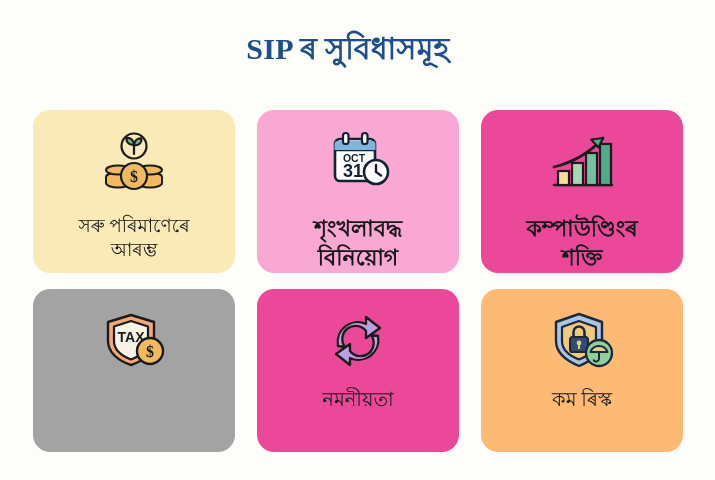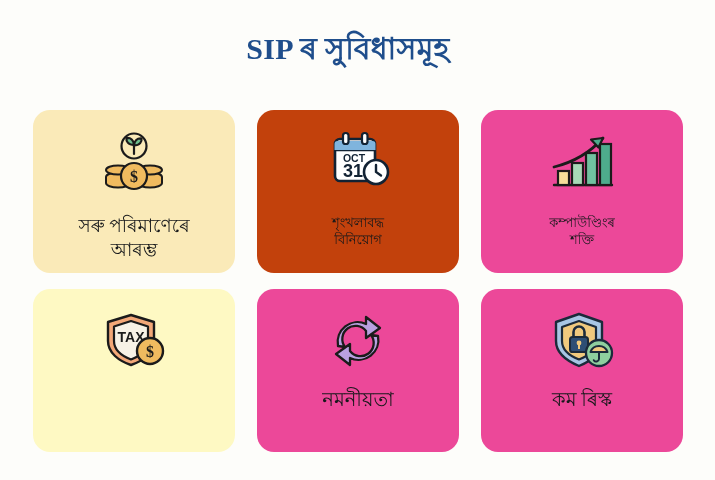--- a/index.html
+++ b/index.html
@@ -61,21 +61,21 @@
     margin-top: 16px;
     text-align: center;
     font-family: "Liberation Serif", "DejaVu Serif", serif;
     font-size: 18.5px;
     line-height: 1.32;
     color: #16181a;
     font-weight: 500;
     padding: 0 10px;
     white-space: pre-line;
   }
-  .card-2 .card-label, .card-3 .card-label { font-size: 13px; }
+  .card-2 .card-label, .card-3 .card-label { font-size: 22px; font-weight: bold; }
   .card-4 .card-label, .card-5 .card-label, .card-6 .card-label {
     font-size: 19.5px;
     margin-top: 10px;
   }
 </style>
 </head>
 <body style="background: rgb(253, 253, 250);">
 
 <div class="page" style="background: rgb(253, 253, 250);">
 
@@ -103,21 +103,21 @@
           <g>
             <circle cx="36" cy="47" r="13" fill="#f0bb5f" stroke="#1b1b1b" stroke-width="2.2"></circle>
             <text x="36" y="53" font-size="16" font-family="'Liberation Serif', serif" font-weight="bold" fill="#1b1b1b" text-anchor="middle">$</text>
           </g>
         </svg>
       </div>
       <div class="card-label">সৰু পৰিমাণেৰে
 আৰম্ভ</div>
     </div>
 
-    <div class="card card-2" style="background:#c2410c">
+    <div class="card card-2" style="background:#f9a8d4">
       <div class="icon-wrap">
         <svg width="72" height="66" viewBox="0 0 72 66">
           <rect x="13" y="10" width="40" height="42" rx="5" fill="#ffffff" stroke="#122233" stroke-width="2.6"></rect>
           <path d="M13 21 h40" stroke="#122233" stroke-width="2.6"></path>
           <path d="M15.5 12 h35 a3 3 0 0 1 3 3 v6 h-41 v-6 a3 3 0 0 1 3 -3 z" fill="#7fb4dd"></path>
           <rect x="21" y="4" width="5.5" height="11" rx="2.6" fill="#ffffff" stroke="#122233" stroke-width="2.2"></rect>
           <rect x="40" y="4" width="5.5" height="11" rx="2.6" fill="#ffffff" stroke="#122233" stroke-width="2.2"></rect>
           <text x="32" y="33" font-size="10.5" font-family="'Liberation Sans', sans-serif" font-weight="bold" fill="#122233" text-anchor="middle">OCT</text>
           <text x="31" y="48" font-size="18" font-family="'Liberation Sans', sans-serif" font-weight="bold" fill="#122233" text-anchor="middle">31</text>
           <circle cx="54" cy="43" r="12" fill="#ffffff" stroke="#122233" stroke-width="2.6"></circle>
@@ -137,21 +137,21 @@
           <rect x="40" y="24" width="11" height="32" fill="#71c2a0" stroke="#1b1b1b" stroke-width="2.2"></rect>
           <rect x="54" y="15" width="11" height="41" fill="#4eab8c" stroke="#1b1b1b" stroke-width="2.2"></rect>
           <path d="M8 38 C24 34 42 26 57 9" stroke="#1b1b1b" stroke-width="2.8" fill="none" stroke-linecap="round"></path>
           <path d="M57 9 l-12 1.5 l7.5 8 z" fill="#4eab8c" stroke="#1b1b1b" stroke-width="2.2" stroke-linejoin="round"></path>
         </svg>
       </div>
       <div class="card-label">কম্পাউণ্ডিংৰ
 শক্তি</div>
     </div>
 
-    <div class="card card-4" style="background:#fef9c3">
+    <div class="card card-4" style="background:#a3a3a3">
       <div class="icon-wrap">
         <svg width="72" height="66" viewBox="0 0 72 66">
           <path d="M33 7 L56 14 V33 C56 45 45 53 33 57 C21 53 10 45 10 33 V14 Z" fill="#f3a878" stroke="#1b1b1b" stroke-width="2.4" stroke-linejoin="round"></path>
           <path d="M33 13 L50 18.5 V33 C50 42 42 48 33 51.5 C24 48 16 42 16 33 V18.5 Z" fill="#f7f2e6" stroke="#1b1b1b" stroke-width="2.2" stroke-linejoin="round"></path>
           <text x="33" y="34" font-size="14" font-family="'Liberation Sans', sans-serif" font-weight="bold" fill="#1b1b1b" text-anchor="middle">TAX</text>
           <circle cx="52" cy="43" r="13" fill="#f0bb5f" stroke="#1b1b1b" stroke-width="2.4"></circle>
           <text x="52" y="49" font-size="16" font-family="'Liberation Serif', serif" font-weight="bold" fill="#1b1b1b" text-anchor="middle">$</text>
         </svg>
       </div>
     </div>
@@ -161,21 +161,21 @@
         <svg width="72" height="66" viewBox="0 0 72 66">
           <g fill="#b9a0e0" stroke="#1b1b1b" stroke-width="2.3" stroke-linejoin="round">
             <path d="M16 38 A20 20 0 0 1 44 16 L44 9 L58 20 L44 30 L44 23 A13 13 0 0 0 23 39 Z"></path>
             <path d="M56 28 A20 20 0 0 1 28 50 L28 57 L14 46 L28 36 L28 43 A13 13 0 0 0 49 27 Z"></path>
           </g>
         </svg>
       </div>
       <div class="card-label">নমনীয়তা</div>
     </div>
 
-    <div class="card card-6" style="background:#ec4899">
+    <div class="card card-6" style="background:#fdba74">
       <div class="icon-wrap">
         <svg width="72" height="66" viewBox="0 0 72 66">
           <path d="M33 6 L56 14 V33 C56 45 45 53 33 58 C21 53 10 45 10 33 V14 Z" fill="#a8c6e5" stroke="#1b2a3a" stroke-width="2.4" stroke-linejoin="round"></path>
           <path d="M33 13 L50 19 V33 C50 42 42 48 33 51.5 C24 48 16 42 16 33 V19 Z" fill="#f0c97e" stroke="#1b2a3a" stroke-width="2.2" stroke-linejoin="round"></path>
           <rect x="24" y="29" width="18" height="15" rx="2.6" fill="#2e4e74" stroke="#1b2a3a" stroke-width="2"></rect>
           <path d="M27.5 29 v-5 a5.5 5.5 0 0 1 11 0 v5" fill="none" stroke="#1b2a3a" stroke-width="2.6"></path>
           <circle cx="33" cy="35" r="2.4" fill="#f0c97e"></circle>
           <path d="M33 36.5 v4.5" stroke="#f0c97e" stroke-width="2"></path>
           <circle cx="53" cy="45" r="13" fill="#8fcf9e" stroke="#1b2a3a" stroke-width="2.3"></circle>
           <path d="M44.5 44 A9 9 0 0 1 61.5 44 Z" fill="#f0c97e" stroke="#1b2a3a" stroke-width="2" stroke-linejoin="round"></path>

